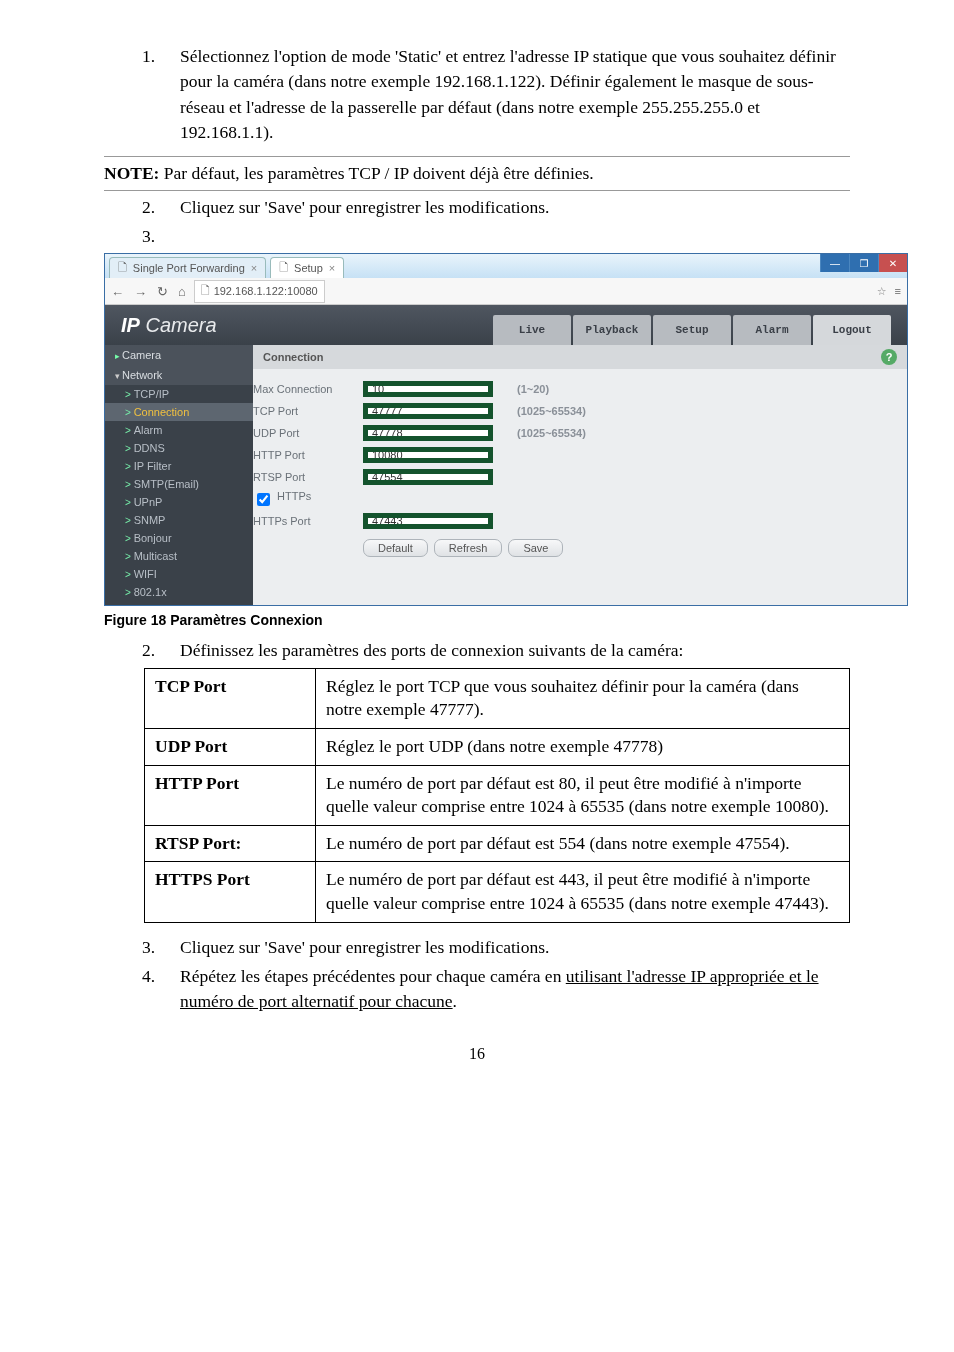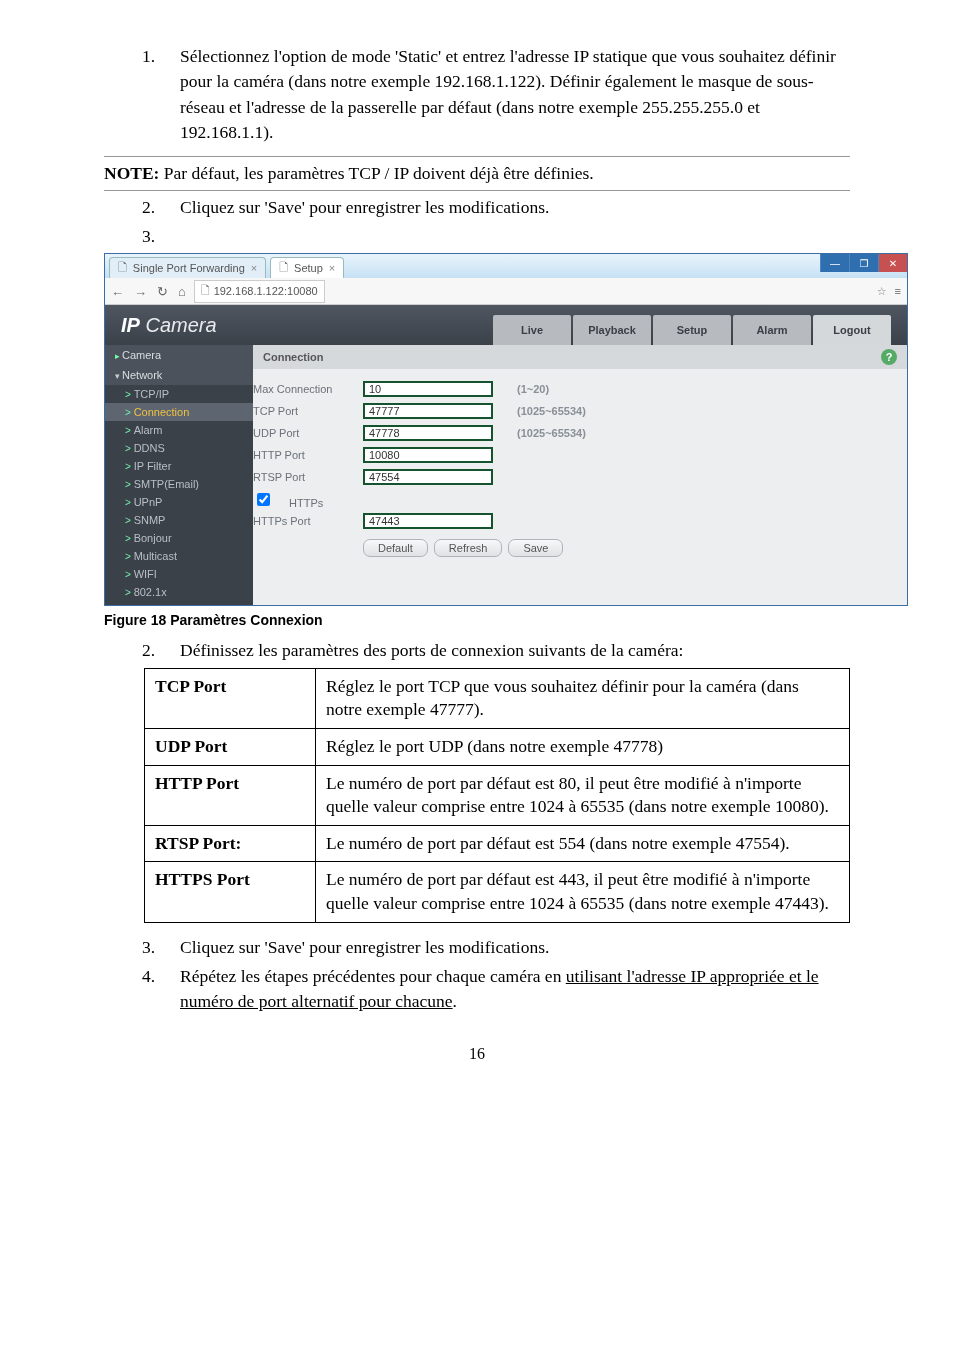--- a/index.html
+++ b/index.html
@@ -27,40 +27,40 @@
   .winbtn { width:28px; height:18px; background:#2f6fb0; color:#fff; display:flex; align-items:center; justify-content:center; font-size:10px; border-left:1px solid #4b87c0; }
   .winbtn.close { background:#c75050; }
   .navbar { height:26px; background:#f7f7f7; border-bottom:1px solid #ccc; display:flex; align-items:center; padding:0 6px; gap:8px; }
   .navicons { color:#666; display:flex; gap:10px; font-size:13px; }
   .omnibox { flex:0 0 auto; border:1px solid #ccc; background:#fff; padding:1px 6px; font-size:11px; color:#555; display:flex; align-items:center; gap:4px; }
   .star { margin-left:auto; color:#888; }
   .menu3 { color:#666; }
   .ipcbar { background:linear-gradient(#4f5660,#3a4149); height:40px; display:flex; align-items:center; color:#c7cdd4; padding:0 16px; }
   .ipcbrand { font-size:20px; font-style:italic; color:#e8eaec; }
   .ipcbrand b { color:#fff; font-style:italic; }
-  .toptabs { margin-left:auto; display:flex; height:100%; }
+  .toptabs { margin-left:auto; display:flex; height:100%;font-family:Liberation Mono, monospace; }
   .toptab { width:78px; height:30px; align-self:flex-end; background:#b7bbc0; color:#3a3f47; display:flex; align-items:center; justify-content:center; font-size:11px; font-weight:bold; margin-left:2px; border-radius:2px 2px 0 0; }
   .toptab.active { background:#d5d8db; }
   .mainsplit { display:flex; background:#f3f4f5; }
   .sidebar { width:148px; background:#3a4149; color:#c7cdd4; font-size:11px; padding-bottom:4px; }
   .side-head { background:#4b525b; padding:4px 10px; color:#d9dde1; }
   .side-head.first::before { content:'▸ '; color:#7fa; font-size:9px; }
   .side-head.open::before { content:'▾ '; color:#ccc; font-size:9px; }
   .side-item { padding:3px 10px 3px 20px; color:#b8bfc7; }
   .side-item::before { content:'> '; color:#7ea; font-size:10px; }
   .side-item.active { background:#5d6670; color:#f0c040; }
   .content { flex:1; background:#eceef0; position:relative; }
   .chead { background:#d6d9dc; padding:4px 10px; font-size:11px; color:#555; font-weight:bold; display:flex; align-items:center; }
   .helpq { margin-left:auto; width:16px; height:16px; border-radius:50%; background:#5a6; color:#fff; display:flex; align-items:center; justify-content:center; font-size:11px; }
   .form { padding:8px 0; }
   .frow { display:flex; align-items:center; margin:2px 0; height:20px; }
   .flabel { width:110px; color:#6a7178; font-size:11px; }
-  .finput { width:130px; height:16px; border:2px solid #14532d; background:#fff; font-size:11px; padding:0 4px; color:#333; box-sizing:border-box; }
+  .finput { width:130px; height:16px; border:5px solid #14532d; background:#fff; font-size:11px; padding:0 4px; color:#333; box-sizing:border-box; }
   .fhint { margin-left:24px; color:#8a9098; font-size:11px;font-weight:bold; }
-  .fcheck { width:110px; color:#6a7178; font-size:11px; display:flex; align-items:flex-end; gap:16px; }
+  .fcheck { width:110px; color:#6a7178; font-size:11px; display:flex; align-items:flex-start; gap:4px; }
   .fbtn { background:linear-gradient(#f7f8f9,#dfe2e5); border:1px solid #aeb4ba; border-radius:7px; padding:2px 14px; color:#555; font-size:11px; margin-right:6px; }
   .btnrow { margin:8px 0 6px 110px; display:flex; }
 </style>
 </head>
 <body>
 
 <div class="page">
 
   <div class="ol-item">
     <div class="ol-num">1.</div>

